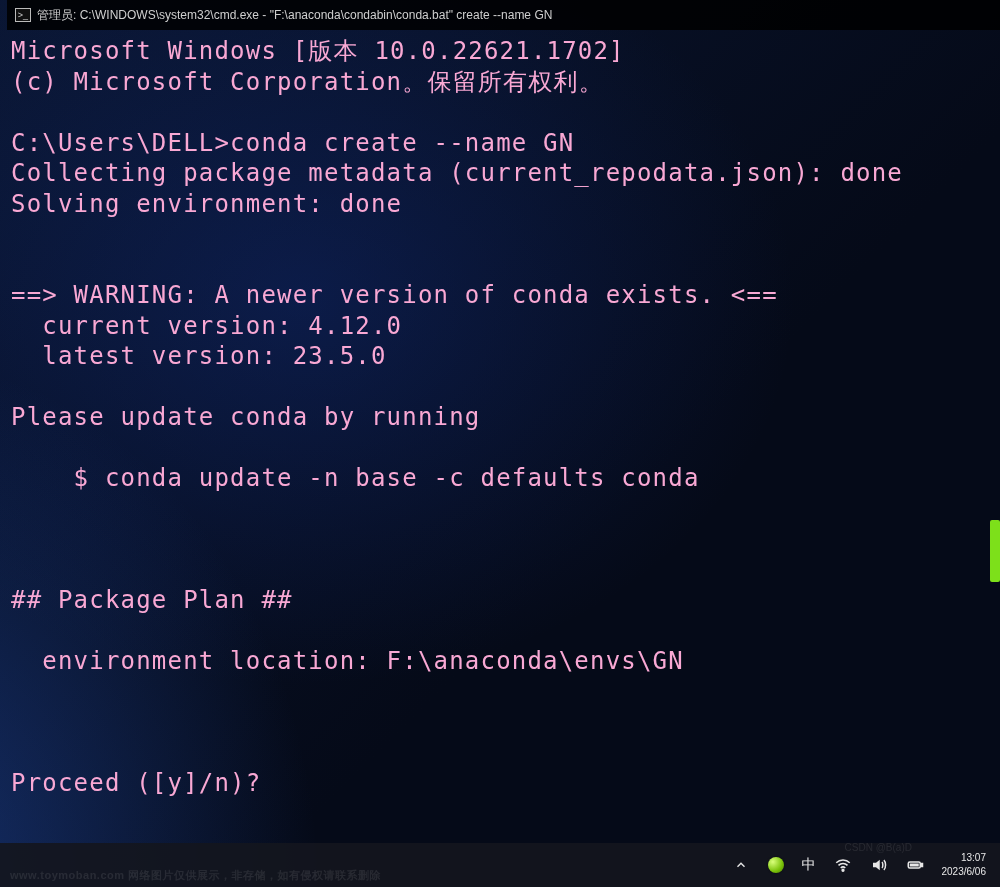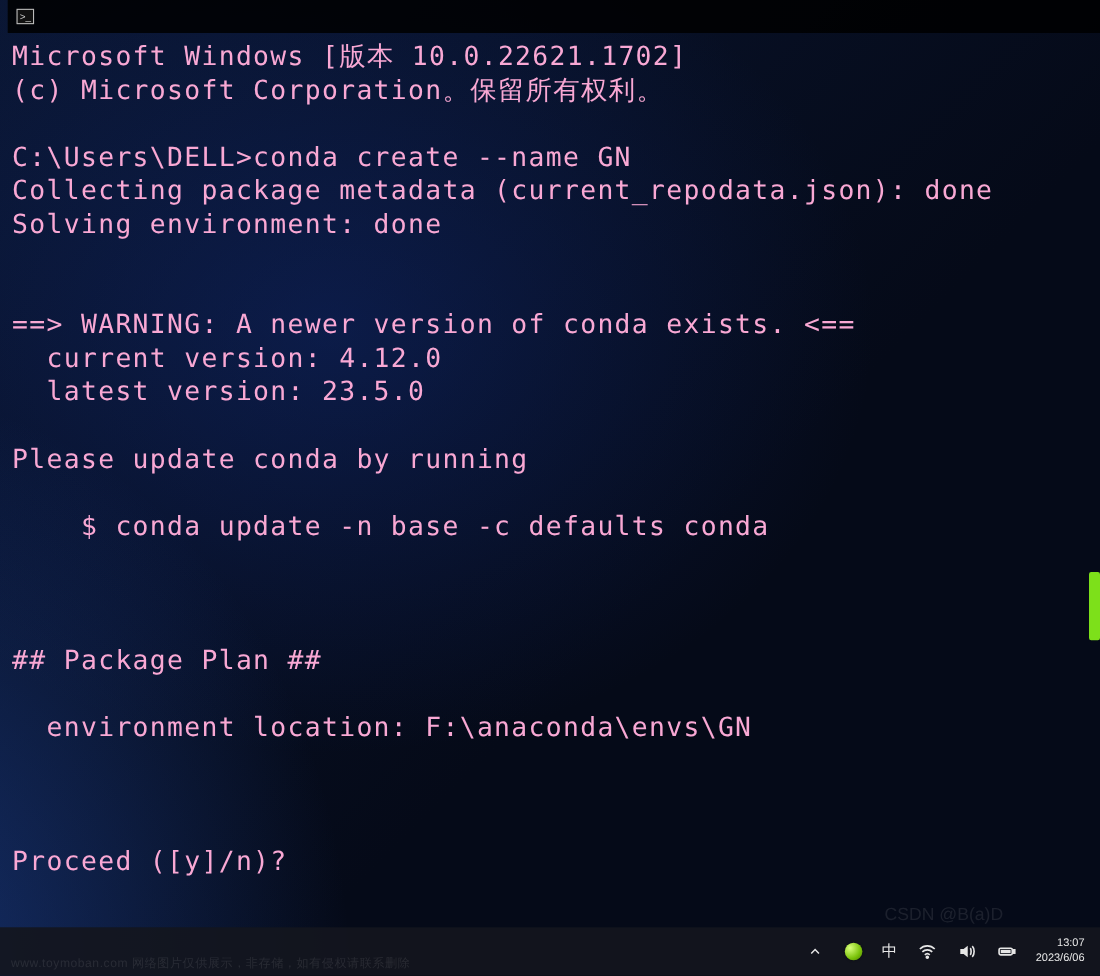--- a/index.html
+++ b/index.html
@@ -93,42 +93,44 @@
     line-height: 14px;
     font-size: 10px;
   }
 
   
   .wm-left {
     position:absolute; left:10px; top:868px;
     color: rgba(200,200,200,0.12);
     font-size: 11px;
     letter-spacing: .5px;
+    font-weight: bold;
   }
   .wm-right {
-    position:absolute; right:88px; top:823px;
+    position:absolute; right:88px; top:842px;
     color: rgba(200,200,200,0.12);
-    font-size: 16px;
+    font-size: 10px;
   }
 
   .chevron-up svg { width:14px; height:14px; }
   .round-green {
     width:16px;height:16px;border-radius:50%;
     background: radial-gradient(circle at 30% 30%, #d9ff7a, #7ac20a 60%, #4a7a00);
     box-shadow: 0 0 2px rgba(0,0,0,.6);
   }
 </style>
 </head>
 <body>
 
 <div class="desktop-bg"></div>
 
 <div class="window">
   <div class="titlebar">
     <span class="cmd-ico">&gt;_</span>
+    <span>管理员: C:\WINDOWS\system32\cmd.exe - "F:\anaconda\condabin\conda.bat"  create --name GN</span>
   </div>
   <div class="terminal" id="term">Microsoft Windows [版本 10.0.22621.1702]
 (c) Microsoft Corporation。保留所有权利。
 
 C:\Users\DELL&gt;conda create --name GN
 Collecting package metadata (current_repodata.json): done
 Solving environment: done
 
 
 ==&gt; WARNING: A newer version of conda exists. &lt;==

